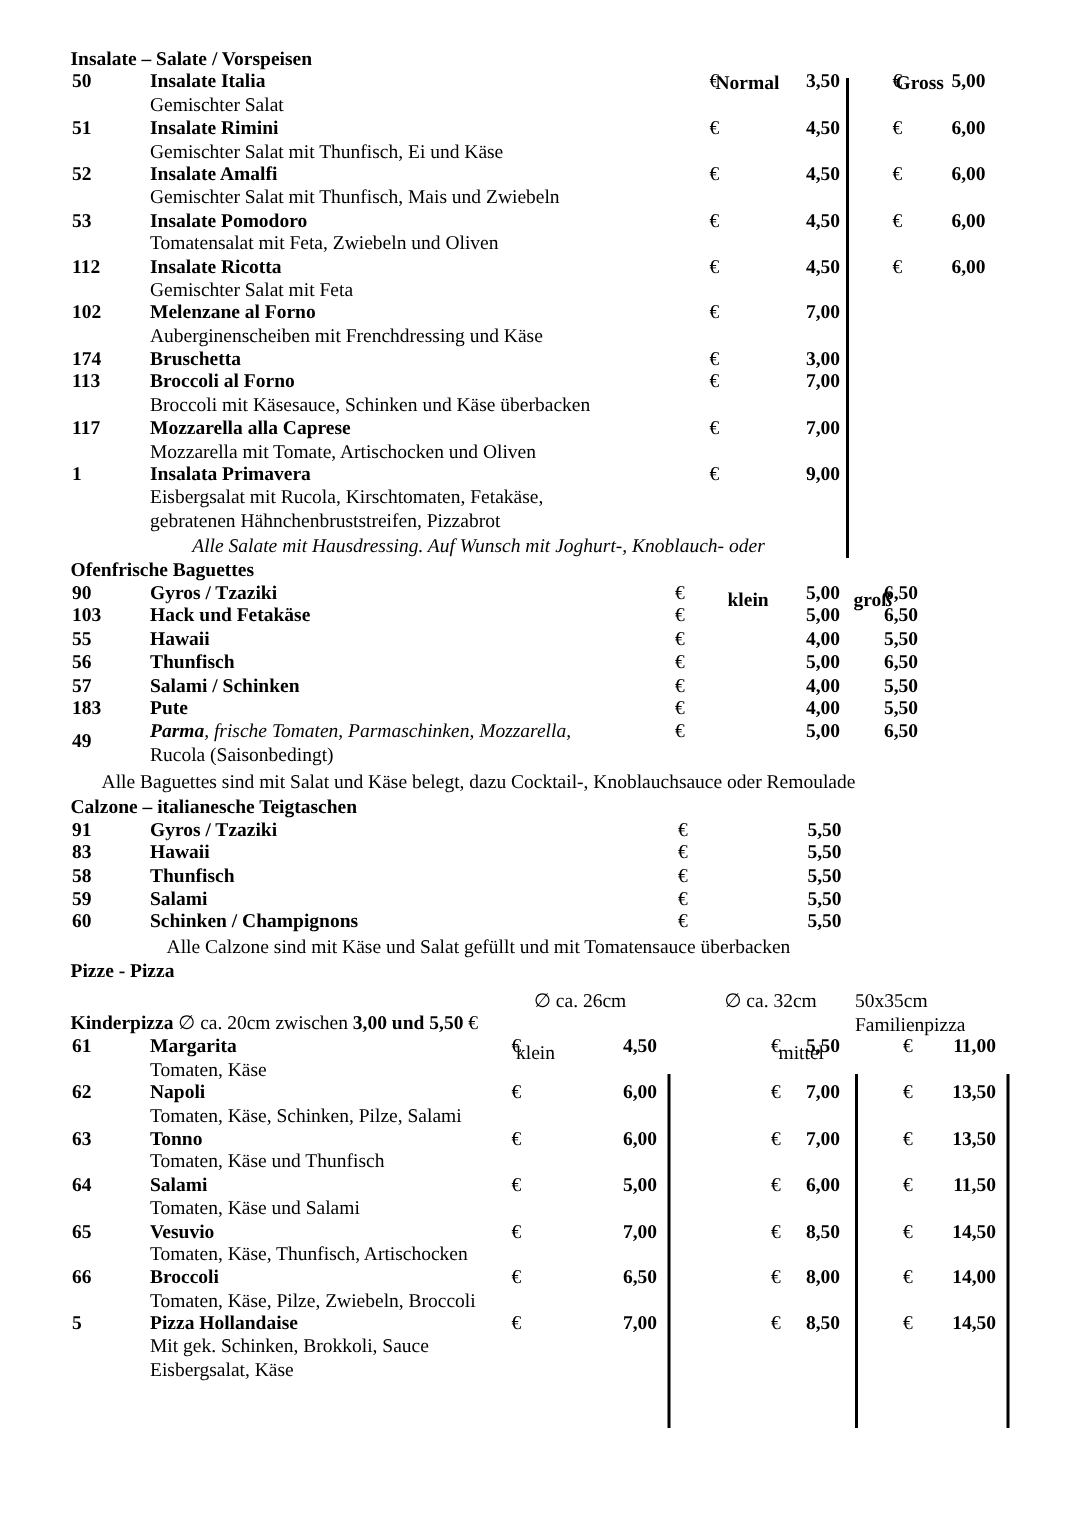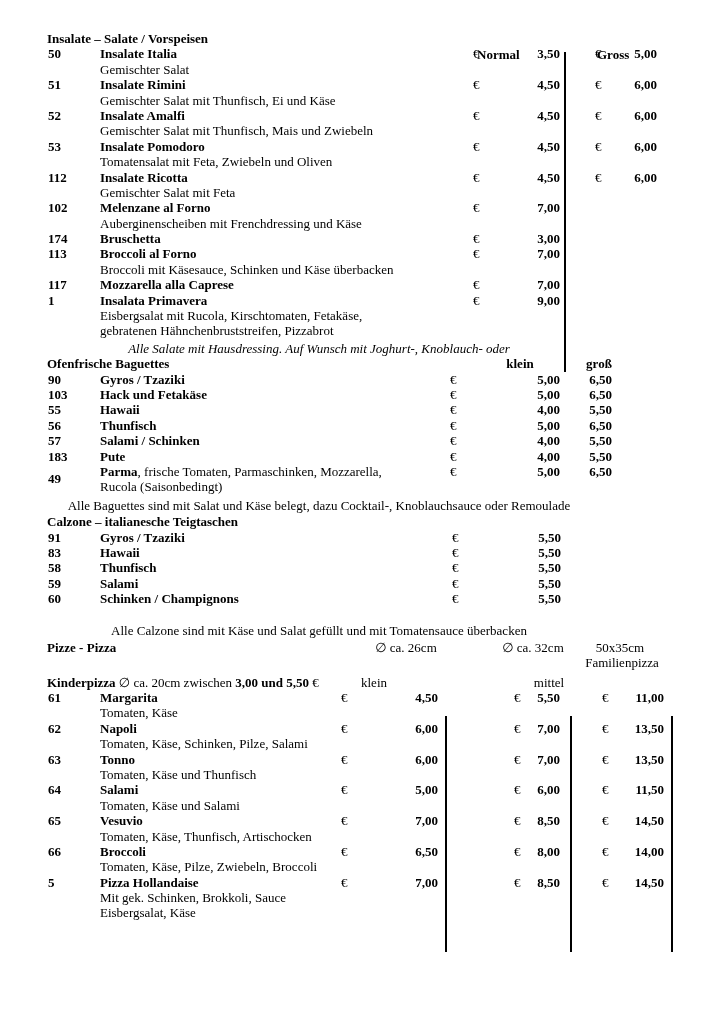--- a/index.html
+++ b/index.html
@@ -4,27 +4,27 @@
 <style>
   html,body{margin:0;padding:0;background:#ffffff;}
   .page{position:relative;width:723px;height:1024px;background:#ffffff;overflow:hidden;
         font-family:"Liberation Serif","DejaVu Serif",serif;font-size:13px;color:#000;}
   .content{position:absolute;top:31px;left:0;width:638px;}
   .row{position:relative;height:15.4px;line-height:15.4px;}
   .title{position:absolute;left:47px;font-weight:bold;white-space:nowrap;}
   .num{position:absolute;left:48px;font-weight:bold;}
   .num-mid{top:7px;}
   .nm{position:absolute;left:100px;font-weight:bold;white-space:nowrap;}
-  .nm-mixed{font-weight:normal;}
+  .nm-mixed{font-weight:normal;font-style:italic;}
   .nm-mixed .b{font-weight:bold;}
   .ds{position:absolute;left:100px;white-space:nowrap;}
   .eu{position:absolute;}
   .pr{position:absolute;text-align:right;font-weight:bold;}
   .col-h{position:absolute;font-weight:bold;margin-top:16px;}
-  .col-c{position:absolute;text-align:center;white-space:nowrap;}
+  .col-c{position:absolute;white-space:nowrap;margin-top:20px;}
   .note-i{height:15.4px;line-height:15.4px;text-align:center;font-style:italic;}
   .note{height:15.4px;line-height:15.4px;text-align:center;}
   .kind{position:absolute;left:47px;white-space:nowrap;}
   .kind .b{font-weight:bold;}
   .vline{position:absolute;width:1.5px;background:#000;}
 </style>
 </head>
 <body>
 
 <div class="page">
@@ -131,20 +131,23 @@
             <span class="ds">Broccoli mit Käsesauce, Schinken und Käse überbacken</span>
           </div>
         </div>
         <div class="menu-item">
           <div class="row">
             <span class="num">117</span>
             <span class="nm">Mozzarella alla Caprese</span>
             <span class="eu" style="left:473px">€</span>
             <span class="pr" style="left:490px;width:70px">7,00</span>
           </div>
+          <div class="row">
+            <span class="ds">Mozzarella mit Tomate, Artischocken und Oliven</span>
+          </div>
         </div>
         <div class="menu-item">
           <div class="row">
             <span class="num">1</span>
             <span class="nm">Insalata Primavera</span>
             <span class="eu" style="left:473px">€</span>
             <span class="pr" style="left:490px;width:70px">9,00</span>
           </div>
           <div class="row">
             <span class="ds">Eisbergsalat mit Rucola, Kirschtomaten, Fetakäse,</span>
@@ -269,21 +272,21 @@
         </div>
         <div class="menu-item">
           <div class="row">
             <span class="num">60</span>
             <span class="nm">Schinken  / Champignons</span>
             <span class="eu" style="left:452px">€</span>
             <span class="pr" style="left:491px;width:70px">5,50</span>
           </div>
         </div>
       </div>
-    <div class="note" style="margin-top:17px">Alle Calzone sind mit Käse und Salat gefüllt und mit Tomatensauce überbacken</div>
+    <div class="note" style="margin-top:1px">Alle Calzone sind mit Käse und Salat gefüllt und mit Tomatensauce überbacken</div>
 
     <div class="row" style="margin-top:1px">
       <span class="title">Pizze - Pizza</span>
       <span class="col-c" style="left:356px;width:100px">∅ ca. 26cm</span>
       <span class="col-c" style="left:483px;width:100px">∅ ca. 32cm</span>
       <span class="col-c" style="left:570px;width:100px">50x35cm</span>
     </div>
     <div class="row">
       <span class="col-c" style="left:570px;width:104px">Familienpizza</span>
     </div>

